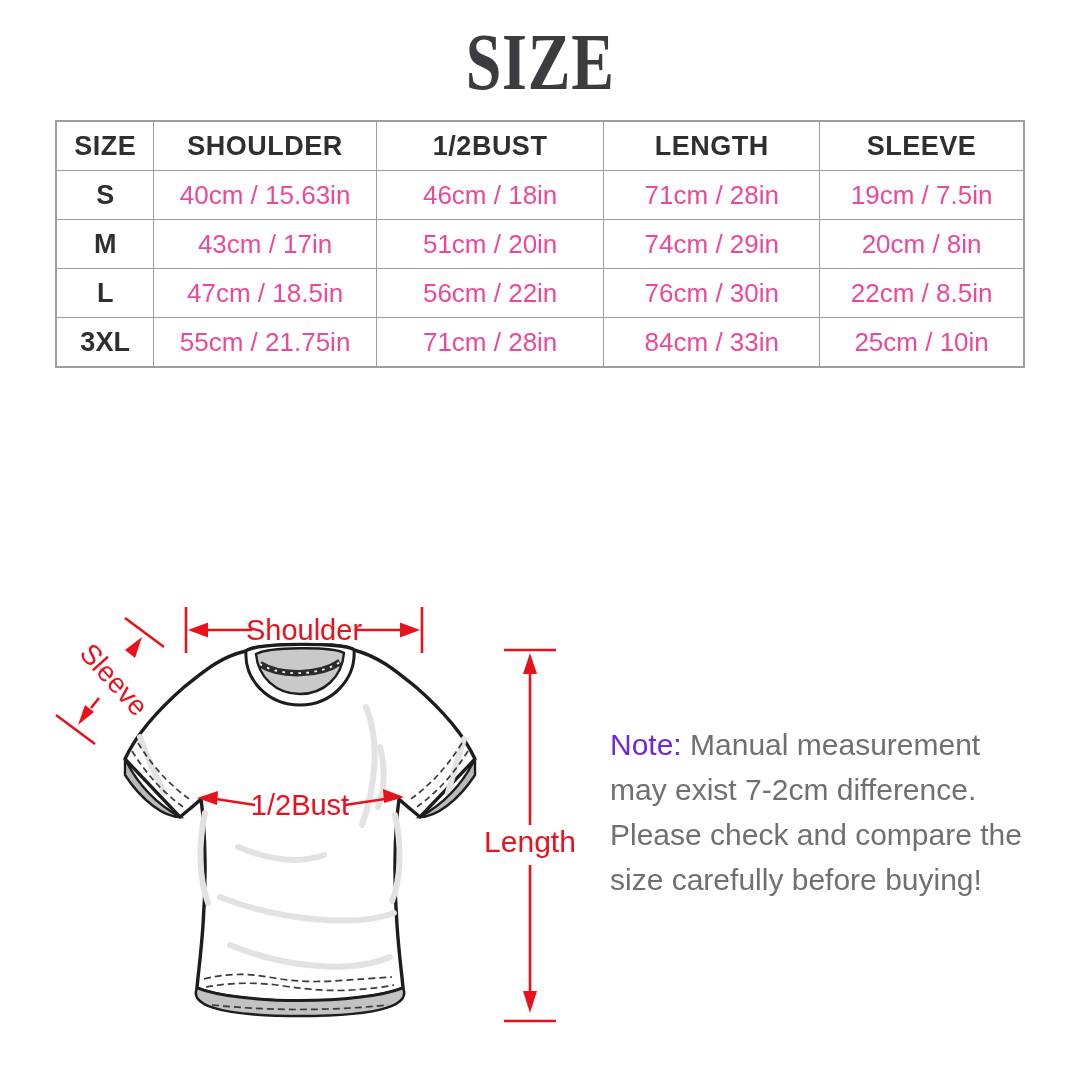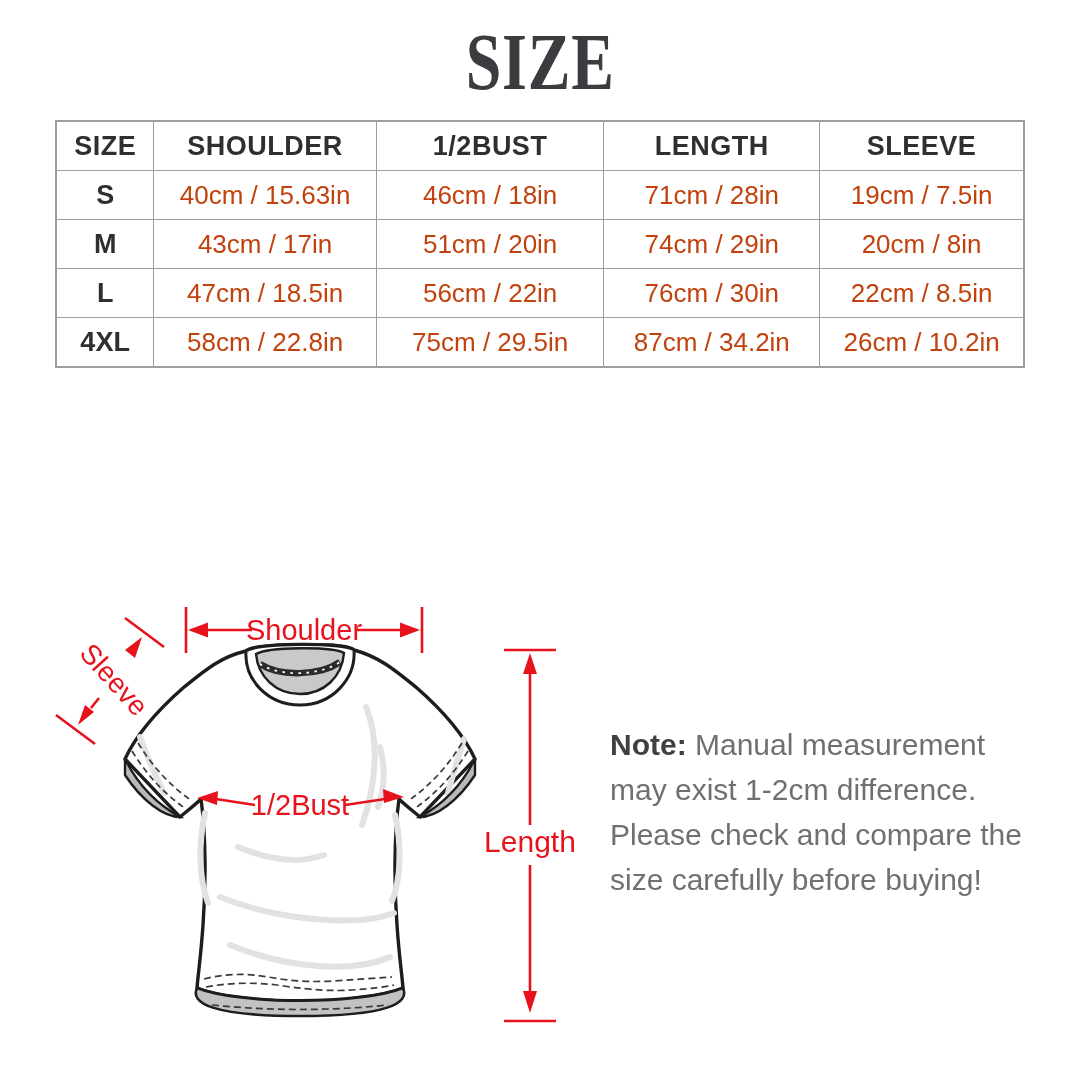--- a/index.html
+++ b/index.html
@@ -10,27 +10,27 @@
   .title span{display:inline-block;font-family:"Liberation Serif",serif;font-weight:700;
         font-size:80px;line-height:76px;color:#3b3b40;letter-spacing:1px;
         transform:scaleX(0.80);transform-origin:center;}
   
   .size-table{position:absolute;left:55px;top:120px;width:970px;border-collapse:collapse;
         table-layout:fixed;border:2px solid #9e9e9e;}
   .size-table th,.size-table td{border:1px solid #9e9e9e;height:48px;text-align:center;
         vertical-align:middle;padding:0;white-space:nowrap;}
   .size-table th{font-size:27px;font-weight:700;color:#2f2f2f;letter-spacing:0.5px;}
   .size-table td.szcol{font-size:27px;font-weight:700;color:#2f2f2f;}
-  .size-table td{font-size:26px;font-weight:400;color:#c2410c;}
+  .size-table td{font-size:26px;font-weight:400;color:#ec4899;}
   col.c-size{width:10.1%;} col.c-shoulder{width:23.0%;} col.c-bust{width:23.5%;}
   col.c-length{width:22.3%;} col.c-sleeve{width:21.1%;}
   
   .note{position:absolute;left:610px;top:722px;width:432px;font-size:30px;line-height:45px;
         color:#707072;}
-  .note .note-label{font-weight:700;color:#404040;}
+  .note .note-label{font-weight:400;color:#6d28d9;}
   
   .diagram{position:absolute;left:40px;top:585px;width:560px;height:470px;}
   .red-label{font-family:"Liberation Sans",sans-serif;fill:#e8121c;}
 </style>
 </head>
 <body>
 
 <div class="page">
 
   <div class="title">
@@ -70,25 +70,25 @@
         <td>20cm / 8in</td>
       </tr>
       <tr>
         <td class="szcol">L</td>
         <td>47cm / 18.5in</td>
         <td>56cm / 22in</td>
         <td>76cm / 30in</td>
         <td>22cm / 8.5in</td>
       </tr>
       <tr>
-        <td class="szcol">4XL</td>
-        <td>58cm / 22.8in</td>
-        <td>75cm / 29.5in</td>
-        <td>87cm / 34.2in</td>
-        <td>26cm / 10.2in</td>
+        <td class="szcol">3XL</td>
+        <td>55cm / 21.75in</td>
+        <td>71cm / 28in</td>
+        <td>84cm / 33in</td>
+        <td>25cm / 10in</td>
       </tr>
     </tbody>
   </table>
 
   <svg class="diagram" viewBox="0 0 560 470" xmlns="http://www.w3.org/2000/svg">
 
     <g>
       <path d="M206,66 C180,72 164,86 143,103
                C118,125 97,148 85,174
                L140,232
@@ -179,16 +179,16 @@
         <text class="red-label" x="490" y="267" font-size="30" text-anchor="middle" stroke="none">Length</text>
         <line x1="490" y1="280" x2="490" y2="406"></line>
         <polygon points="490,428 483,406 497,406" stroke="none"></polygon>
         <line x1="464" y1="436" x2="516" y2="436"></line>
       </g>
     </g>
   </svg>
 
   <div class="note">
     <span class="note-label">Note:</span>
-    <span>Manual measurement may exist 1-2cm difference. Please check and compare the size carefully before buying!</span>
+    <span>Manual measurement may exist 7-2cm difference. Please check and compare the size carefully before buying!</span>
   </div>
 
 </div>
 
 </body></html>

